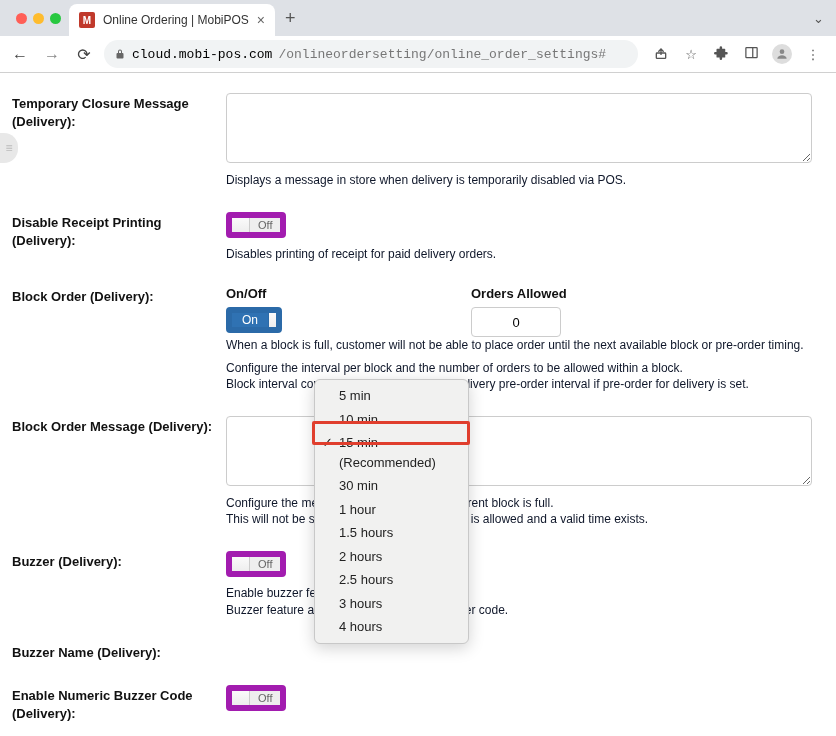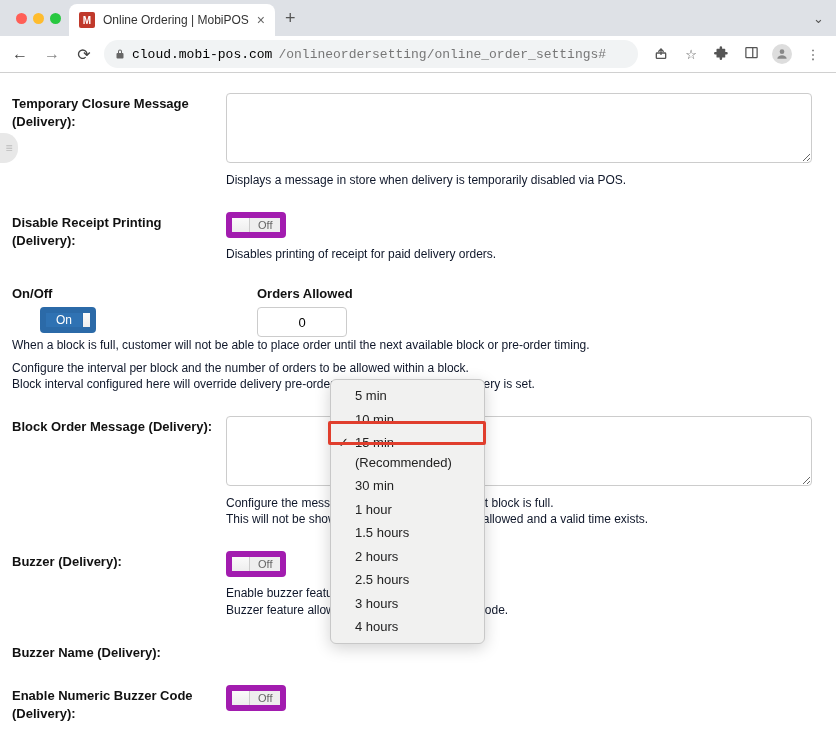--- a/index.html
+++ b/index.html
@@ -30,30 +30,30 @@
   .handle { position: absolute; left: 0; top: 60px; width: 18px; height: 30px; background: #e8e8e8; border-radius: 0 14px 14px 0; display:flex; align-items:center; justify-content:center; color:#bbb; font-size:12px; }
   .row { display: flex; align-items: flex-start; padding: 10px 0 14px 0; }
   .label-col { width: 214px; font-size: 13px; font-weight: 600; color: #111; line-height: 1.35; padding-top: 2px; }
   .ctrl-col { flex: 1; }
   .help { font-size: 12px; color: #0f172a; margin-top: 6px; line-height: 1.35; }
   textarea.big { width: 100%; height: 70px; border: 1px solid #ccc; border-radius: 4px; resize: both; font-family: inherit; padding: 6px; }
   textarea.med { width: 100%; height: 70px; border: 1px solid #ccc; border-radius: 4px; resize: both; font-family: inherit; padding: 6px; }
   .toggle { display: inline-flex; align-items: center; border: 6px solid #a21caf; border-radius: 4px; height: 26px; background: #eee; overflow: hidden; }
   .toggle .knob { width: 18px; height: 24px; background: linear-gradient(#fff,#e9e9e9); border-right: 1px solid #ccc; }
   .toggle .lab { padding: 0 8px; font-size: 11px; color: #666; }
-  .toggle.on { border-color: #2b6aa8; margin-left: 28px; }
+  .toggle.on { border-color: #2b6aa8; }
   .toggle.on .on-lab { background: #2f72b3; color: #fff; padding: 0 10px; height: 100%; display:flex; align-items:center; font-size: 12px; }
   .toggle.on .knob { border-left: 1px solid #2b6aa8; border-right: none; }
   .block-cols { display: flex; gap: 0; }
   .block-col { display: flex; flex-direction: column; }
   .block-head { font-size: 13px; font-weight: 600; color: #111; margin-bottom: 6px; }
   .num-input { width: 90px; height: 30px; border: 1px solid #ccc; border-radius: 4px; text-align: center; font-size: 13px; }
   .text-input { width: 210px; height: 30px; border: 1px solid #ccc; border-radius: 4px; padding: 0 8px; font-size: 13px; }
   
-  .dropdown { position: absolute; left: 330px; top: 306px; width: 155px; background: #f1f1f0; border: 1px solid #c8c8c8; border-radius: 6px; box-shadow: 0 4px 16px rgba(0,0,0,0.18); padding: 4px 0; z-index: 10; }
+  .dropdown { position: absolute; left: 314px; top: 306px; width: 155px; background: #f1f1f0; border: 1px solid #c8c8c8; border-radius: 6px; box-shadow: 0 4px 16px rgba(0,0,0,0.18); padding: 4px 0; z-index: 10; }
   .dd-item { font-size: 13px; color: #222; padding: 2px 10px 2px 24px; position: relative; cursor: pointer; line-height: 1.5; }
   .dd-item.selected::before { content: "✓"; position: absolute; left: 7px; }
   .dd-highlight { position: absolute; border: 3px solid #e03e2d; border-radius: 2px; pointer-events: none; }
   .lock { width:12px; height:12px; }
 </style>
 </head>
 <body>
 
 <div class="chrome">
   <div class="tabbar">
@@ -128,20 +128,21 @@
     <div class="ctrl-col">
       <div class="toggle">
         <div class="knob"></div>
         <span class="lab">Off</span>
       </div>
       <div class="help">Disables printing of receipt for paid delivery orders.</div>
     </div>
   </div>
 
   <div class="row">
+    <div class="label-col">Block Order (Delivery):</div>
     <div class="ctrl-col">
       <div class="block-cols">
         <div class="block-col" style="width:92px">
           <div class="block-head">On/Off</div>
           <div class="toggle on" style="width:56px">
             <span class="on-lab">On</span>
             <div class="knob"></div>
           </div>
         </div>
         <div class="block-col" style="width:153px">

